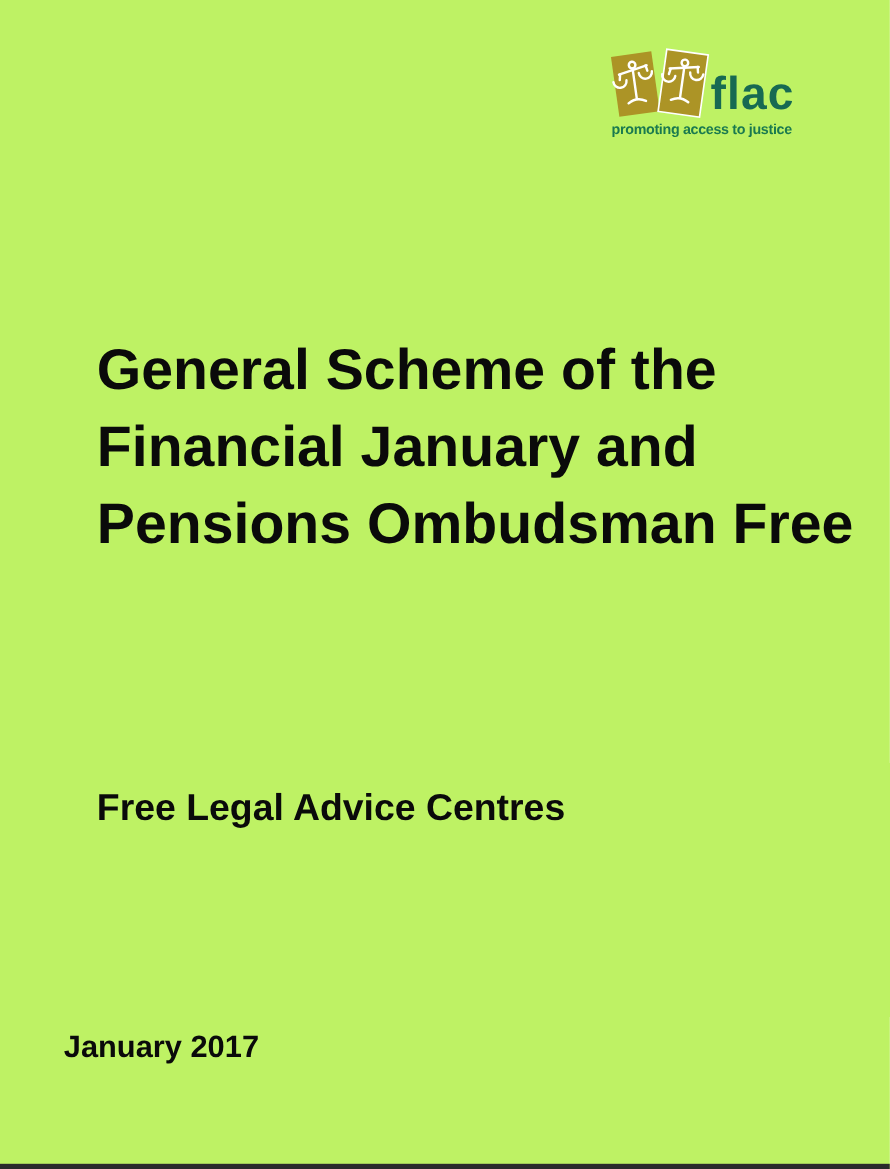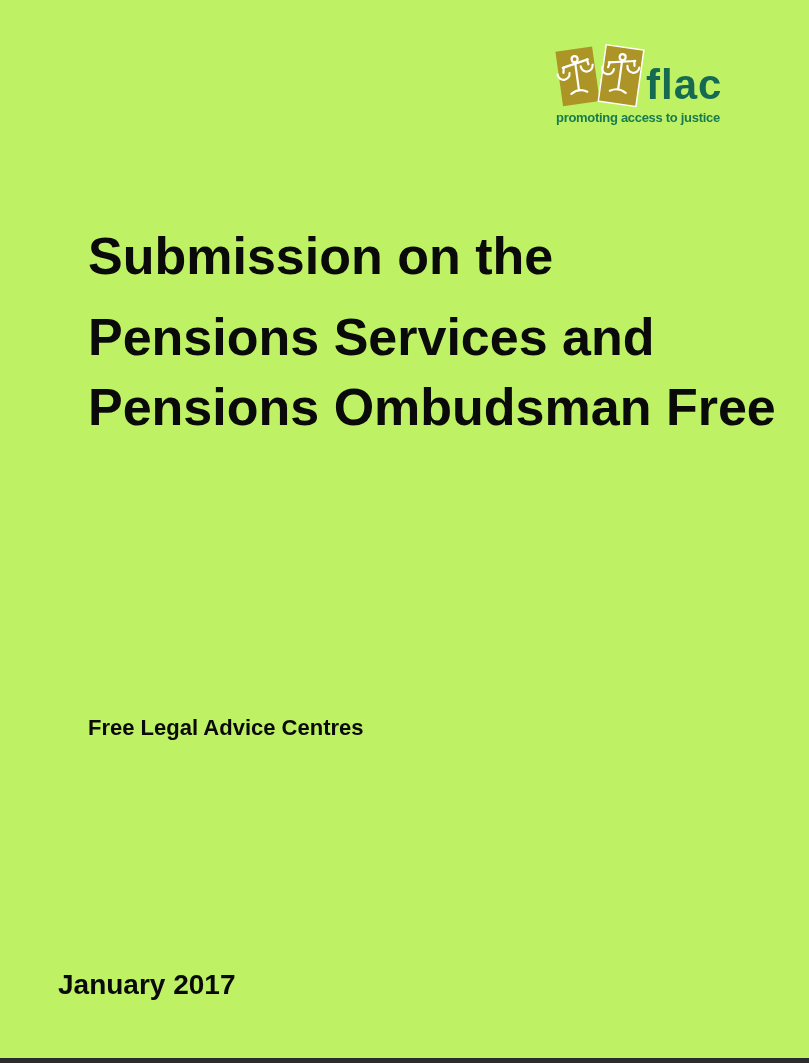--- a/index.html
+++ b/index.html
@@ -69,36 +69,35 @@
     font-size: 52px;
     font-weight: bold;
     line-height: 70px;
     color: #0a0a0a;
   }
   .title-line { white-space: nowrap; }
   .author-line {
     position: absolute;
     left: 88px;
     top: 717px;
-    font-size: 22px;
+    font-size: 34px;
     font-weight: bold;
     line-height: 1;
     color: #0a0a0a;
     white-space: nowrap;
   }
   .date-line {
     position: absolute;
     left: 58px;
     top: 938px;
     font-size: 28px;
     font-weight: bold;
     line-height: 1;
     color: #0a0a0a;
     white-space: nowrap;
-    margin-top: 33px;
   }
   
   .bottom-bar {
     position: absolute;
     left: 0;
     bottom: 0;
     width: 100%;
     height: 5px;
     background: #2B2B2B;
   }
@@ -136,24 +135,24 @@
           <path d="M74,25 A6,6 0 0 0 86,25"></path>
           <path d="M68,20 L68,49"></path>
           <path d="M60,52 Q68,47 76,52"></path>
         </g>
       </g>
     </svg>
     <div class="logo-wordmark">flac</div>
     <div class="logo-tagline">promoting access to justice</div>
   </div>
 
-  <div class="heading-intro">Submission on the</div>
 
   <div class="title-block">
-    <div class="title-line">Pensions Services and</div>
+    <div class="title-line">General Scheme of the</div>
+    <div class="title-line">Financial January and</div>
     <div class="title-line">Pensions Ombudsman Free</div>
   </div>
 
   <div class="author-line">Free Legal Advice Centres</div>
 
   <div class="date-line">January 2017</div>
 
   <div class="bottom-bar"></div>
 
 </div>

